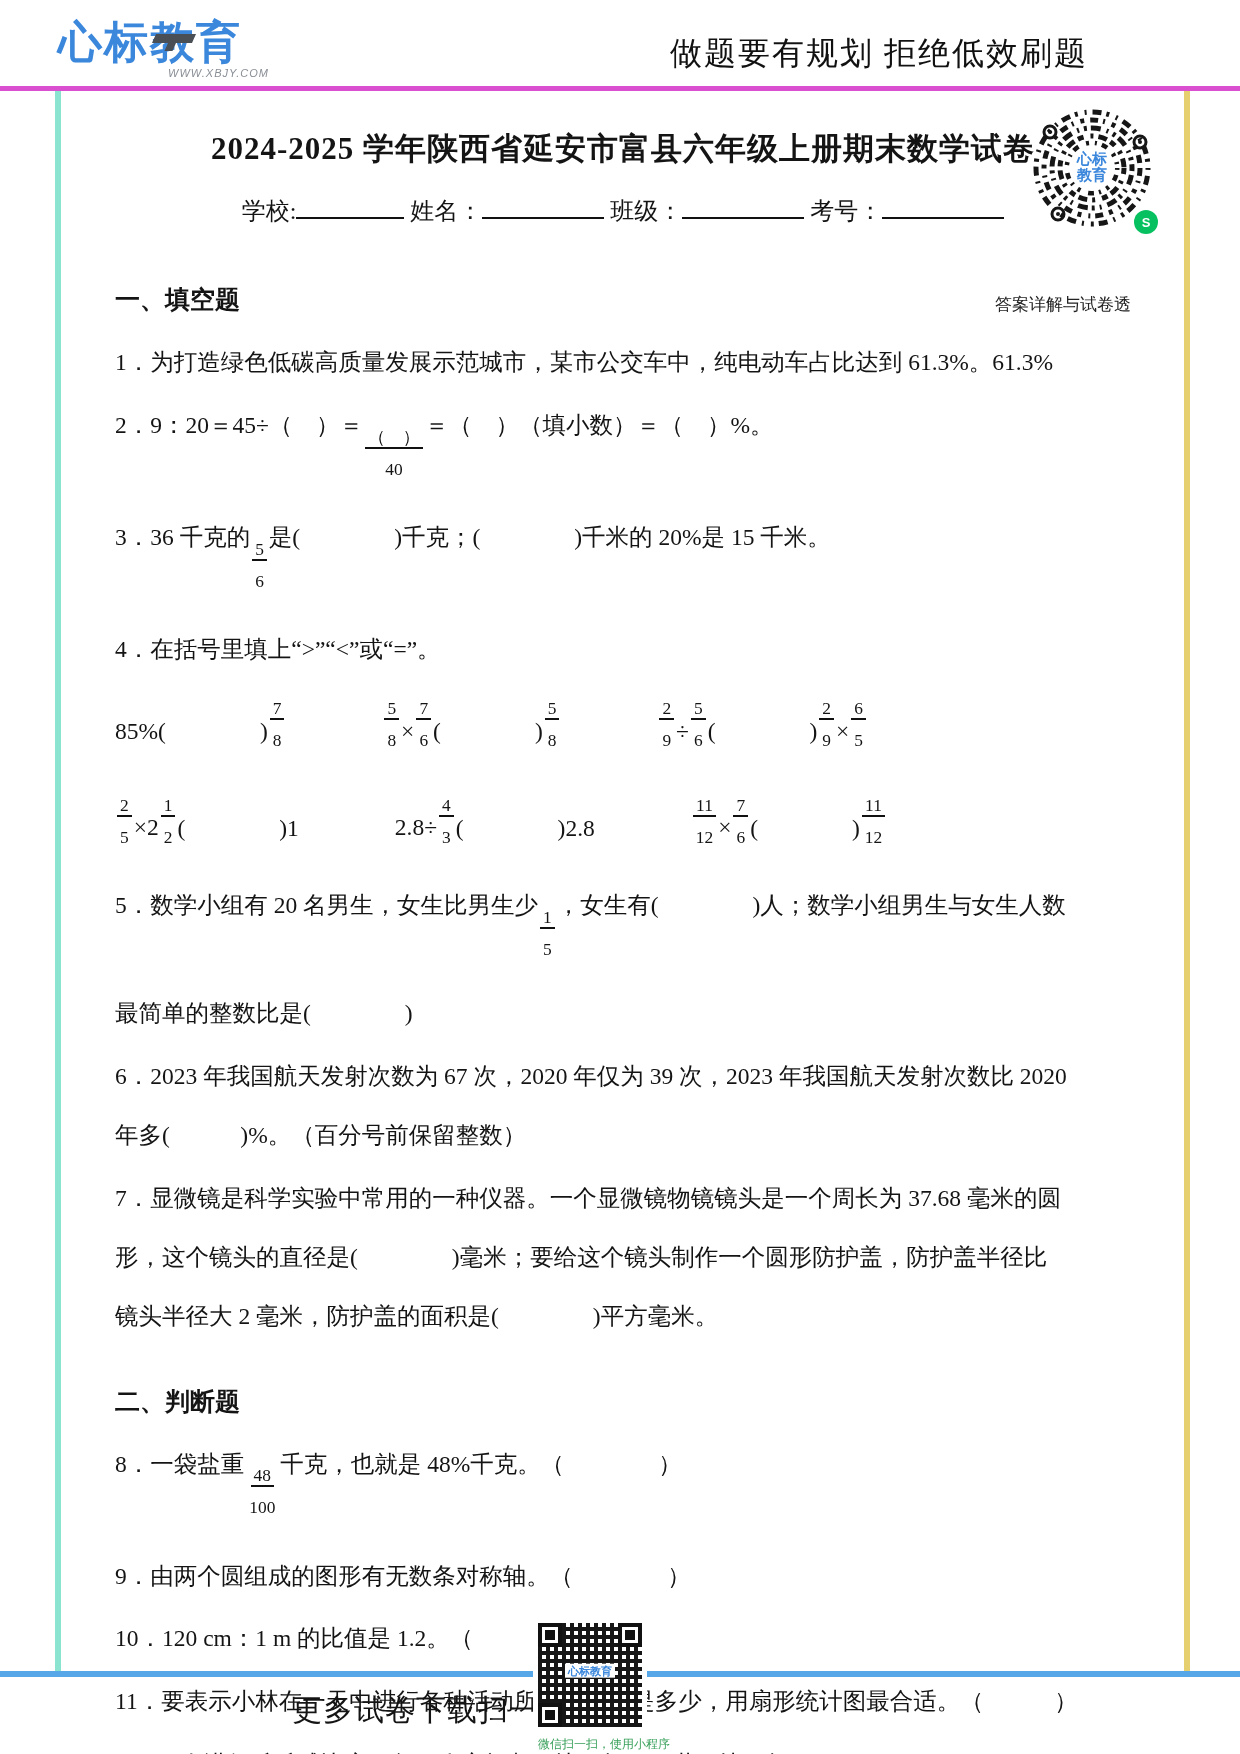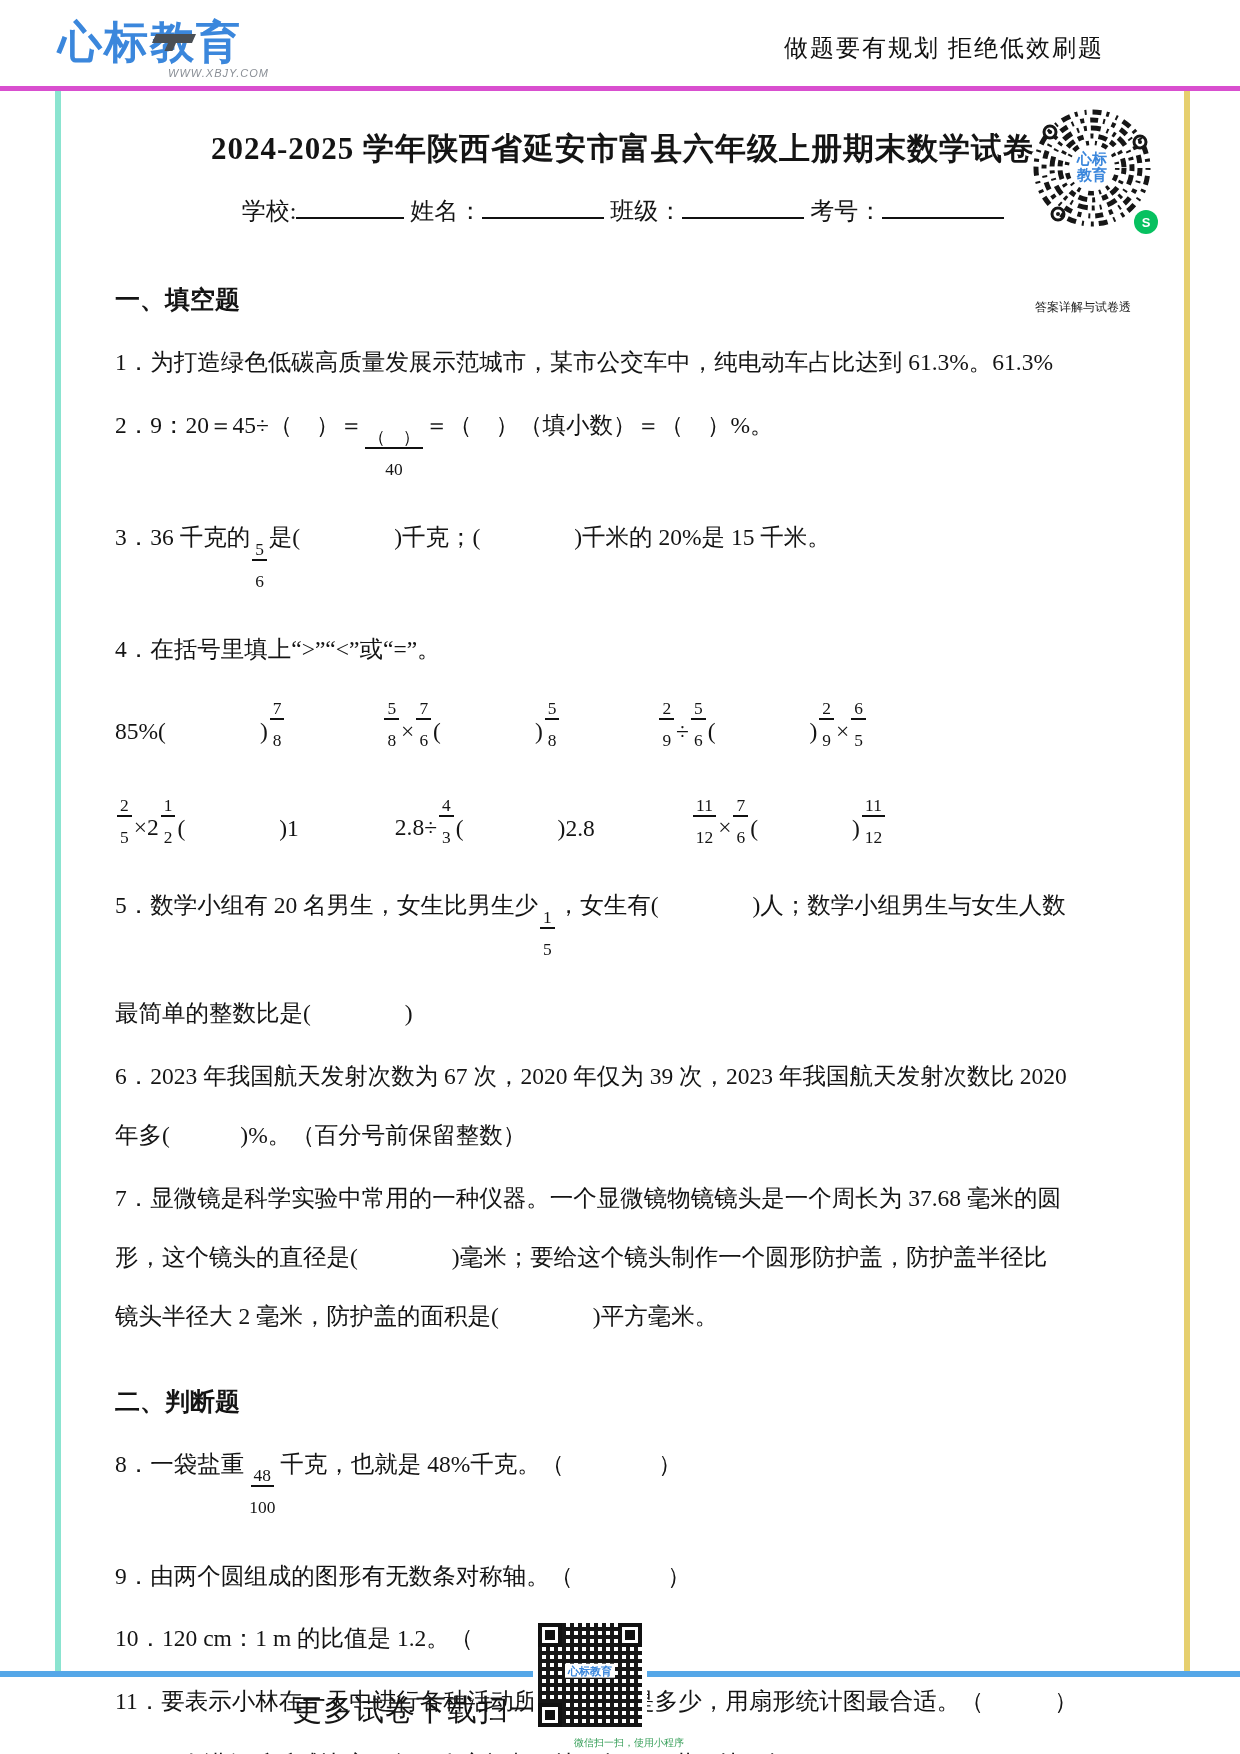--- a/index.html
+++ b/index.html
@@ -7,38 +7,38 @@
         font-family:"Liberation Serif","DejaVu Serif",serif;color:#141414;}
   
   .hdr-logo{position:absolute;left:58px;top:20px;line-height:1;}
   .logo-txt{font-family:"Liberation Sans","DejaVu Sans",sans-serif;font-weight:bold;
             font-size:44px;color:#3b87dc;letter-spacing:2px;position:relative;}
   .cap{position:absolute;left:96px;top:14px;width:40px;height:9px;background:#4a4f55;
        transform:skewX(-24deg);z-index:2;}
   .cap::after{content:"";position:absolute;left:16px;top:7px;width:8px;height:10px;background:#4a4f55;}
   .logo-sub{position:absolute;left:110px;top:48px;font-size:11px;color:#8a8f96;font-style:italic;
             font-family:"Liberation Sans",sans-serif;letter-spacing:1px;}
-  .slogan{position:absolute;right:136px;top:32px;font-size:24px;color:#111;letter-spacing:2px;}
+  .slogan{position:absolute;right:152px;top:32px;font-size:32px;color:#111;letter-spacing:2px;}
   
   .rule-pink{position:absolute;left:0;top:86px;width:100%;height:5px;background:#d94fcf;}
   .bd-left{position:absolute;left:55px;top:91px;width:6px;height:1582px;background:#8be4d0;}
   .bd-right{position:absolute;left:1184px;top:91px;width:6px;height:1582px;background:#e6cf6e;}
   .rule-blue{position:absolute;left:0;top:1671px;width:100%;height:6px;background:#55a7e8;}
   
   .qr-round{position:absolute;left:1028px;top:104px;width:140px;height:140px;}
   
   .content{position:absolute;left:115px;top:102px;width:1016px;}
   h1.title{margin:26px 0 0;font-size:31px;font-weight:bold;text-align:center;letter-spacing:1px;}
   .info{margin:22px auto 0;text-align:center;font-size:24px;}
   .info .lbl{margin-left:6px;}
   .blank{display:inline-block;height:1.05em;border-bottom:2px solid #111;vertical-align:baseline;}
   .w1{width:108px;} .w2{width:122px;}
   .sec-row{display:flex;justify-content:space-between;align-items:flex-end;margin-top:56px;}
   h2.sec{margin:0;font-family:"Liberation Sans","DejaVu Sans",sans-serif;font-size:25px;font-weight:bold;}
-  .note{font-size:12px;color:#222;}
+  .note{font-size:17px;color:#222;}
   .q{margin:30px 0 0;font-size:23.5px;line-height:1.4;white-space:pre-wrap;}
   .q.cont{margin-top:26px;}
   
   .frac{display:inline-flex;flex-direction:column;align-items:center;vertical-align:-0.55em;
         line-height:1.05;font-size:0.74em;margin:0 2px;}
   .frac .fn{padding:0 3px;border-bottom:2px solid #111;}
   .frac .fd{padding:12px 3px;}
   .cmp-row{display:flex;align-items:center;margin:34px 0 0;font-size:23.5px;}
   .cmp{display:inline-flex;align-items:center;white-space:pre-wrap;}
   .cmp-row .cmp{margin-right:96px;}
@@ -49,21 +49,21 @@
          padding:5px;box-sizing:border-box;z-index:3;}
   .qr-pat{position:relative;width:100%;height:100%;
       background-image:repeating-linear-gradient(0deg,#161616 0 4px,transparent 4px 8px),
                        repeating-linear-gradient(90deg,#161616 0 4px,#fff 4px 8px);}
   .fdp{position:absolute;width:24px;height:24px;border:4px solid #111;background:#fff;box-sizing:border-box;}
   .fdp::after{content:"";position:absolute;inset:3px;background:#111;}
   .fd-tl{left:0;top:0;} .fd-tr{right:0;top:0;} .fd-bl{left:0;bottom:0;}
   .qr-label{position:absolute;left:50%;top:46%;transform:translate(-50%,-50%);background:#fff;
       padding:1px 3px;color:#3b87dc;font-weight:bold;font-size:11px;line-height:1.15;text-align:center;
       font-family:"Liberation Sans",sans-serif;}
-  .qr-cap{position:absolute;left:524px;top:1736px;width:160px;text-align:right;font-size:10px;
+  .qr-cap{position:absolute;left:538px;top:1736px;width:160px;text-align:left;font-size:12px;
       color:#39a05b;font-family:"Liberation Sans",sans-serif;}
   .qt{white-space:pre-wrap;}
 </style>
 </head>
 <body>
 
 <div class="page">
 
   <div class="hdr-logo">
     <span class="cap"></span>

